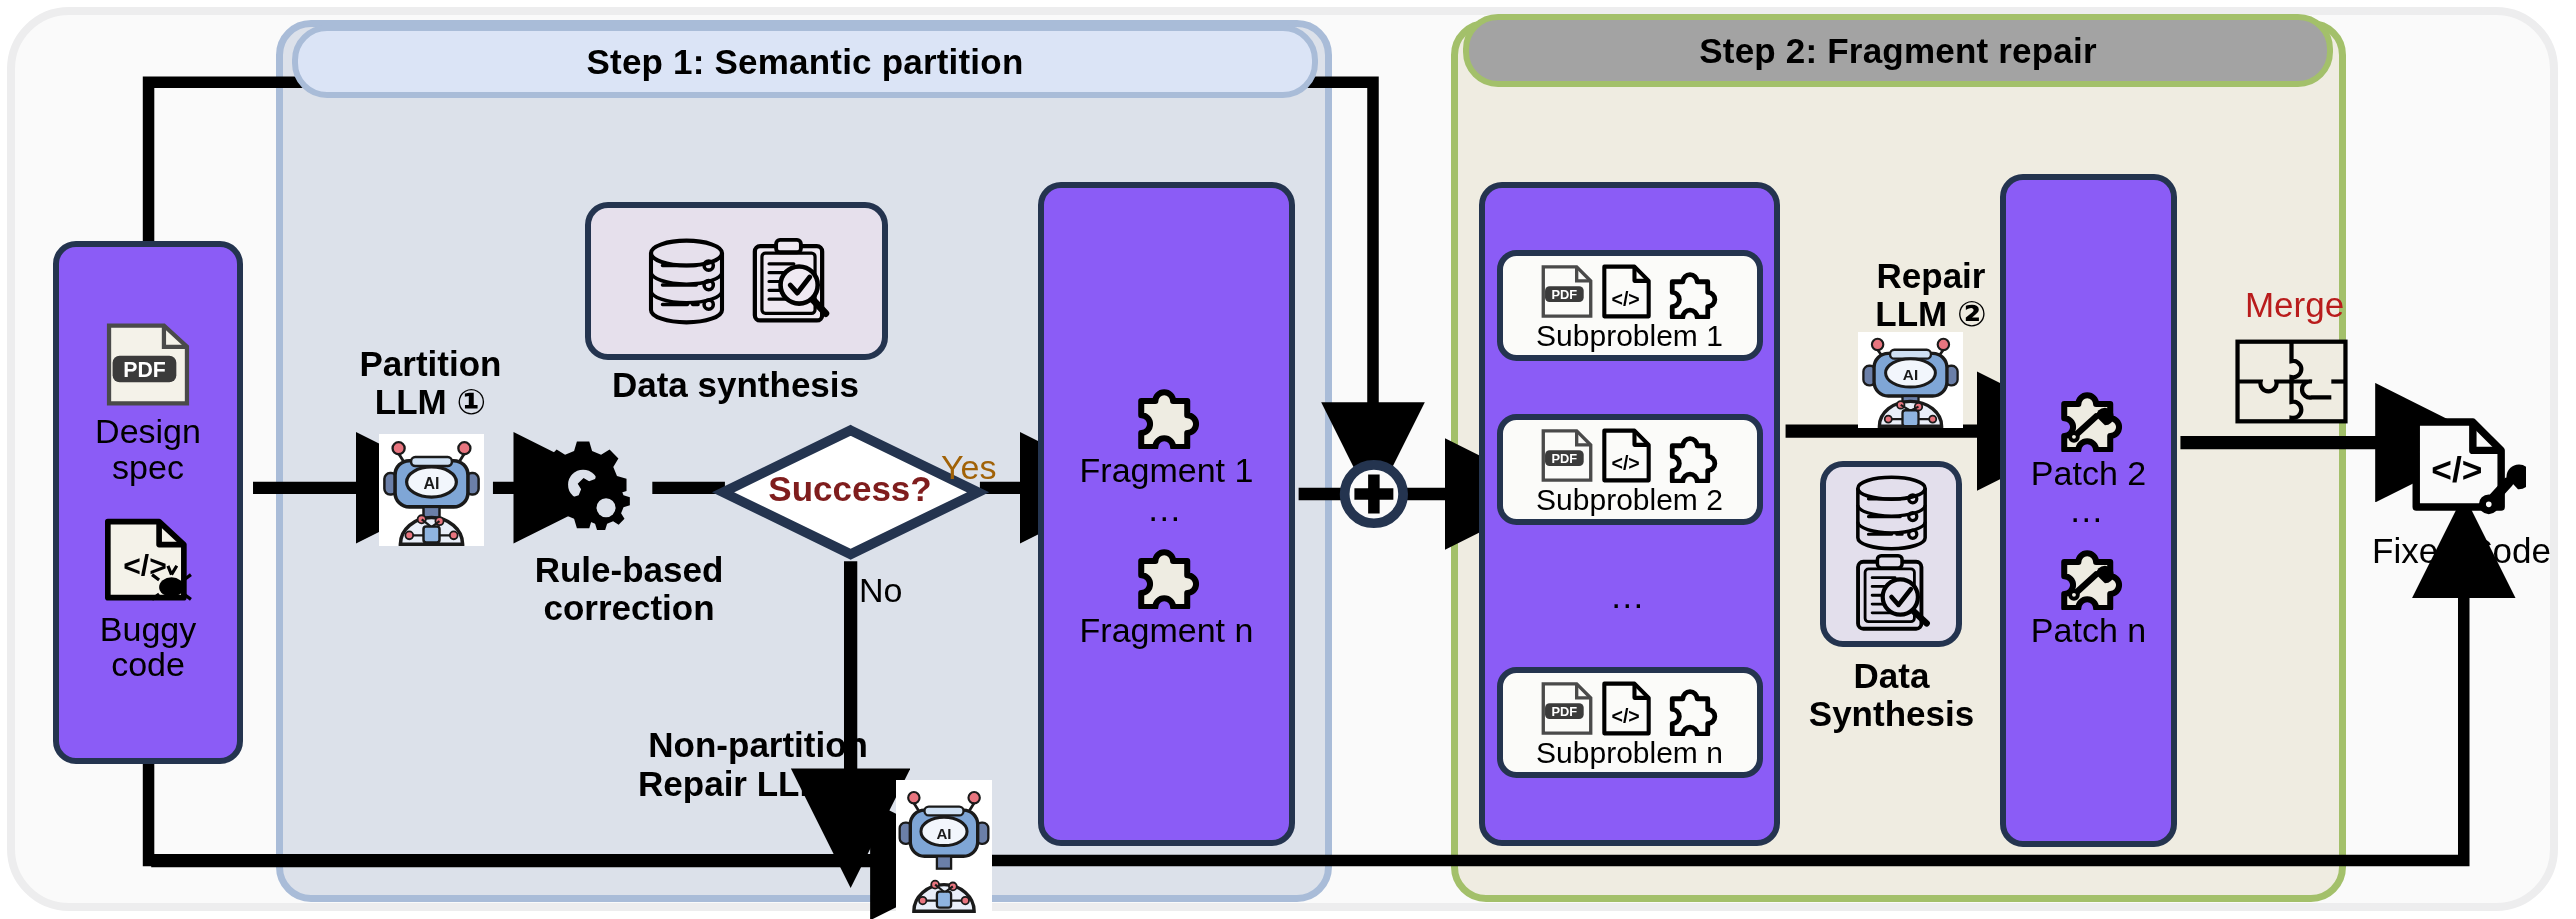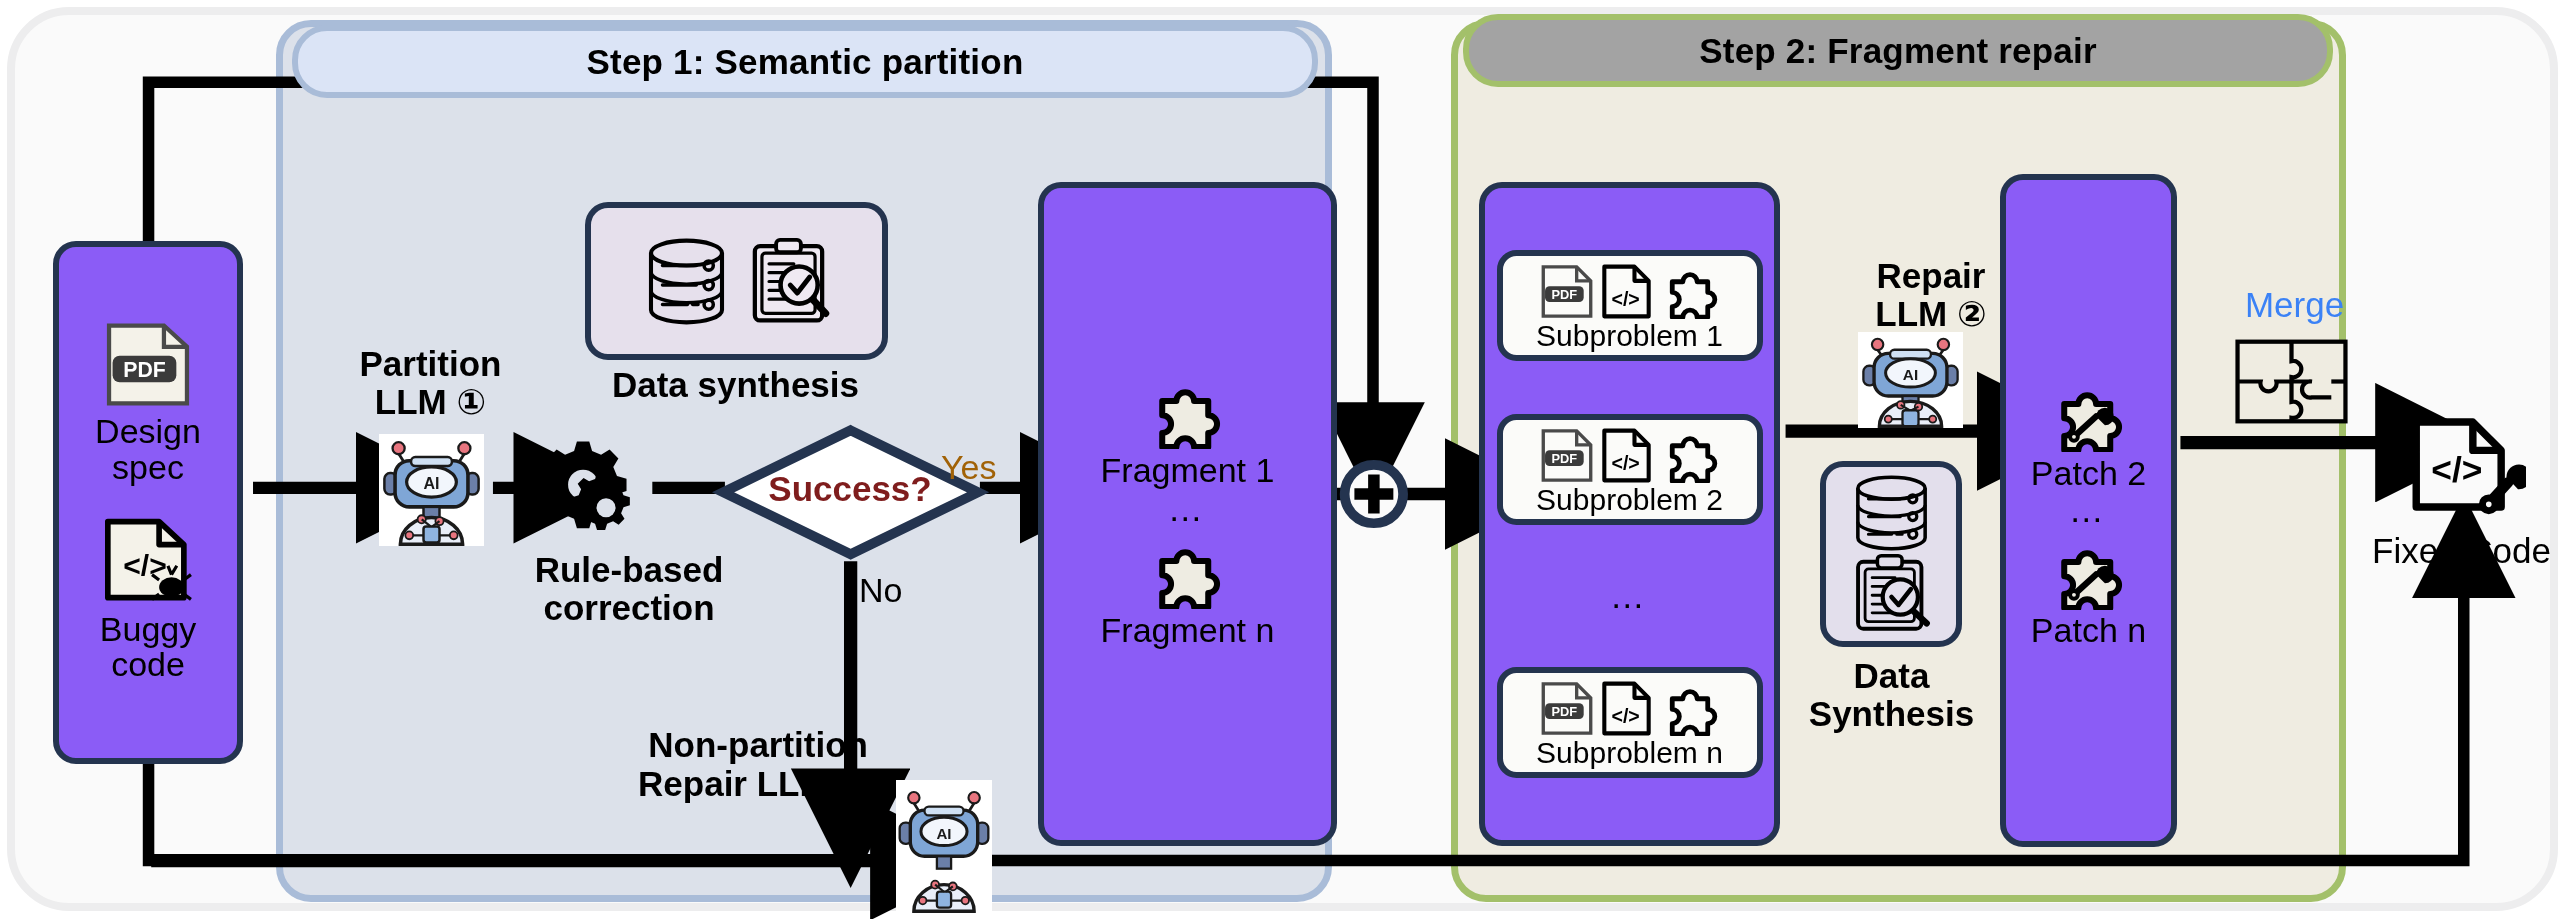--- a/index.html
+++ b/index.html
@@ -58,21 +58,21 @@
     font-size:35px;font-weight:bold;color:#7f1d1d;}
   .lbl-yes{position:absolute;left:941px;top:448px;font-size:34px;color:#a16207;}
   .lbl-no{position:absolute;left:859px;top:571px;font-size:34px;color:#000;}
 
   
   .lbl-nonpart{position:absolute;left:487px;top:726px;width:381px;text-align:right;
     font-size:35px;font-weight:bold;line-height:1.1;color:#000;}
   .robot-3{position:absolute;left:896px;top:780px;width:96px;height:133px;background:#fff;}
 
   
-  .frag-col{left:1038px;top:182px;width:299px;height:664px;
+  .frag-col{left:1038px;top:182px;width:257px;height:664px;
     display:flex;flex-direction:column;align-items:center;justify-content:center;gap:1.8px;}
   .frag-item{display:flex;flex-direction:column;align-items:center;gap:1.8px;}
   .frag-label{font-size:34px;color:#000;}
   .ellipsis{font-size:35px;letter-spacing:4.4px;color:#000;line-height:.7;padding:5.3px 0;}
 
   
   .sub-col{left:1479px;top:182px;width:301px;height:664px;
     display:flex;flex-direction:column;align-items:center;justify-content:space-evenly;padding:8.9px 0;}
   .sub-card{box-sizing:border-box;width:266px;background:#fbfbf9;
     border:6.2px solid #24344f;border-radius:19.5px;
@@ -89,21 +89,21 @@
   .lbl-ds2{position:absolute;left:1781px;top:657px;width:221px;text-align:center;
     font-size:35px;font-weight:bold;line-height:1.08;color:#000;}
 
   
   .patch-col{left:2000px;top:174px;width:177px;height:673px;
     display:flex;flex-direction:column;align-items:center;justify-content:center;gap:0px;}
   .patch-label{font-size:34px;color:#000;}
 
   
   .lbl-merge{position:absolute;left:2206px;top:285px;width:177px;text-align:center;
-    font-size:35px;color:#3b82f6;}
+    font-size:35px;color:#b91c1c;}
   .merge-icon{position:absolute;left:2234px;top:338px;width:115px;height:87px;}
 
   
   .fixed-icon{position:absolute;left:2402px;top:415px;width:124px;height:115px;}
   .lbl-fixed{position:absolute;left:2347px;top:531px;width:229px;text-align:center;
     font-size:35px;color:#000;}
 
   
   .wires{position:absolute;left:0;top:0;width:2576px;height:919px;pointer-events:none;}
 

